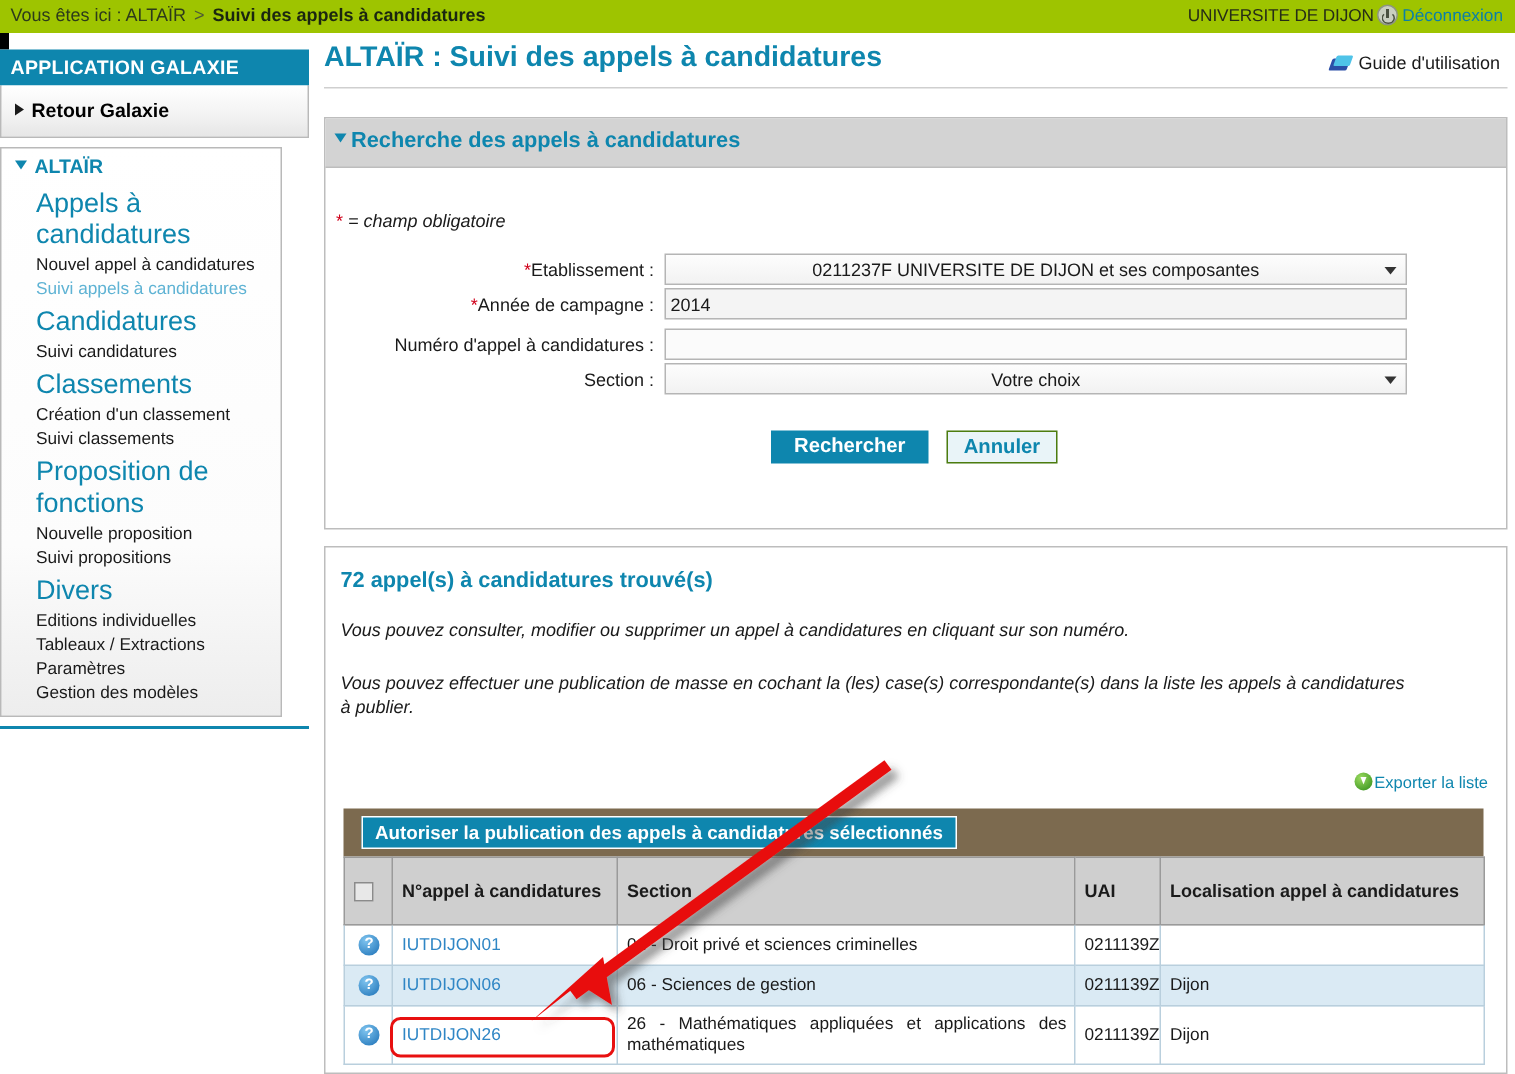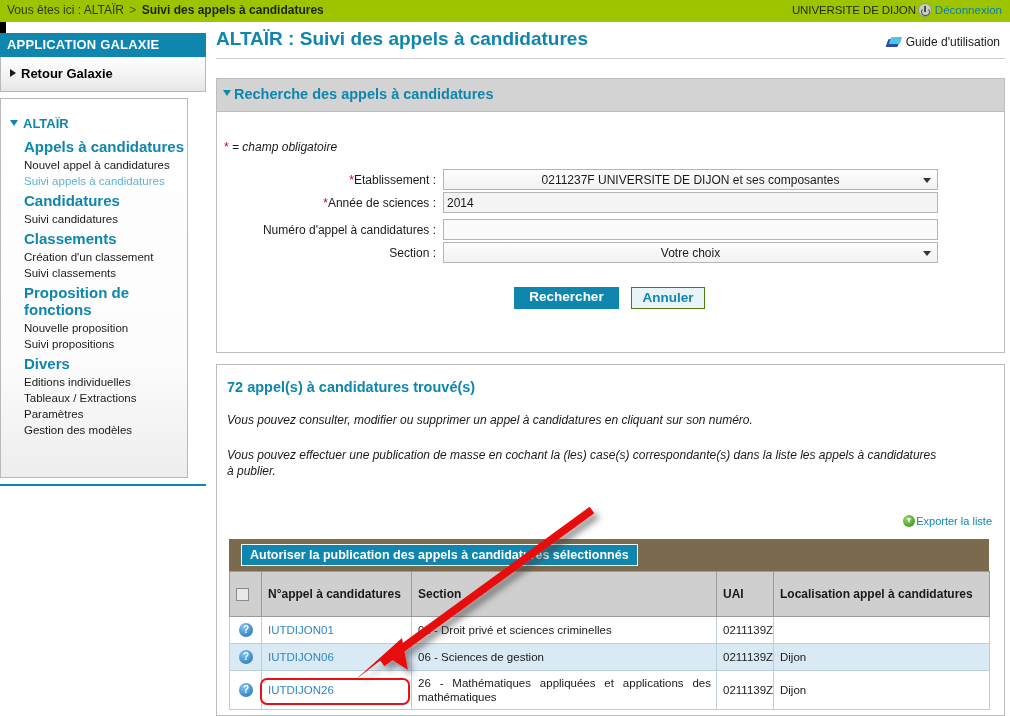--- a/index.html
+++ b/index.html
@@ -75,35 +75,35 @@
     border-left: 6px solid #1a1a1a;
     border-top: 4px solid transparent;
     border-bottom: 4px solid transparent;
     margin-right: 5px; vertical-align: 1px;
   }
   .sidebar-menu {
     position: absolute; left: 0; top: 98px;
     width: 188px; height: 380px;
     background: linear-gradient(to bottom, #ffffff 0%, #fcfcfc 70%, #ededed 100%);
     border: 1px solid #b9b9b9;
-    padding-top: 15px;
+    padding-top: 2px;
   }
   .menu-root {
     font-size: 13px; font-weight: bold; color: #0e86ae;
     padding: 2px 0 4px 9px;
   }
   .menu-root .caret {
     display: inline-block; width: 0; height: 0;
     border-top: 6px solid #0e86ae;
     border-left: 4px solid transparent;
     border-right: 4px solid transparent;
     margin-right: 5px; vertical-align: 2px;
   }
   .menu-group {
-    font-size: 15px; font-weight: bold; color: #0e86ae;
+    font-size: 18px; font-weight: normal; color: #0e86ae;
     padding: 3px 0 2px 23px;
   }
   .menu-item {
     font-size: 11.5px; color: #1a1a1a;
     padding: 2px 0 2px 23px;
   }
   .menu-item.active { color: #5fb3d4; }
   .sidebar-footline {
     position: absolute; left: 0; top: 484px;
     width: 206px; height: 2px; background: #0e86ae;
@@ -359,21 +359,21 @@
 
   <div class="form-row" style="top:90px;">
     <div class="form-label"><span class="star">*</span><span>Etablissement :</span></div>
     <div class="form-ctl select">
       <span>0211237F UNIVERSITE DE DIJON et ses composantes</span>
       <span class="arrow"></span>
     </div>
   </div>
 
   <div class="form-row" style="top:113px;">
-    <div class="form-label"><span class="star">*</span><span>Année de sciences :</span></div>
+    <div class="form-label"><span class="star">*</span><span>Année de campagne :</span></div>
     <div class="form-ctl text filled">
       <span>2014</span>
     </div>
   </div>
 
   <div class="form-row" style="top:140px;">
     <div class="form-label"><span>Numéro d'appel à candidatures :</span></div>
     <div class="form-ctl text">
       <span></span>
     </div>

